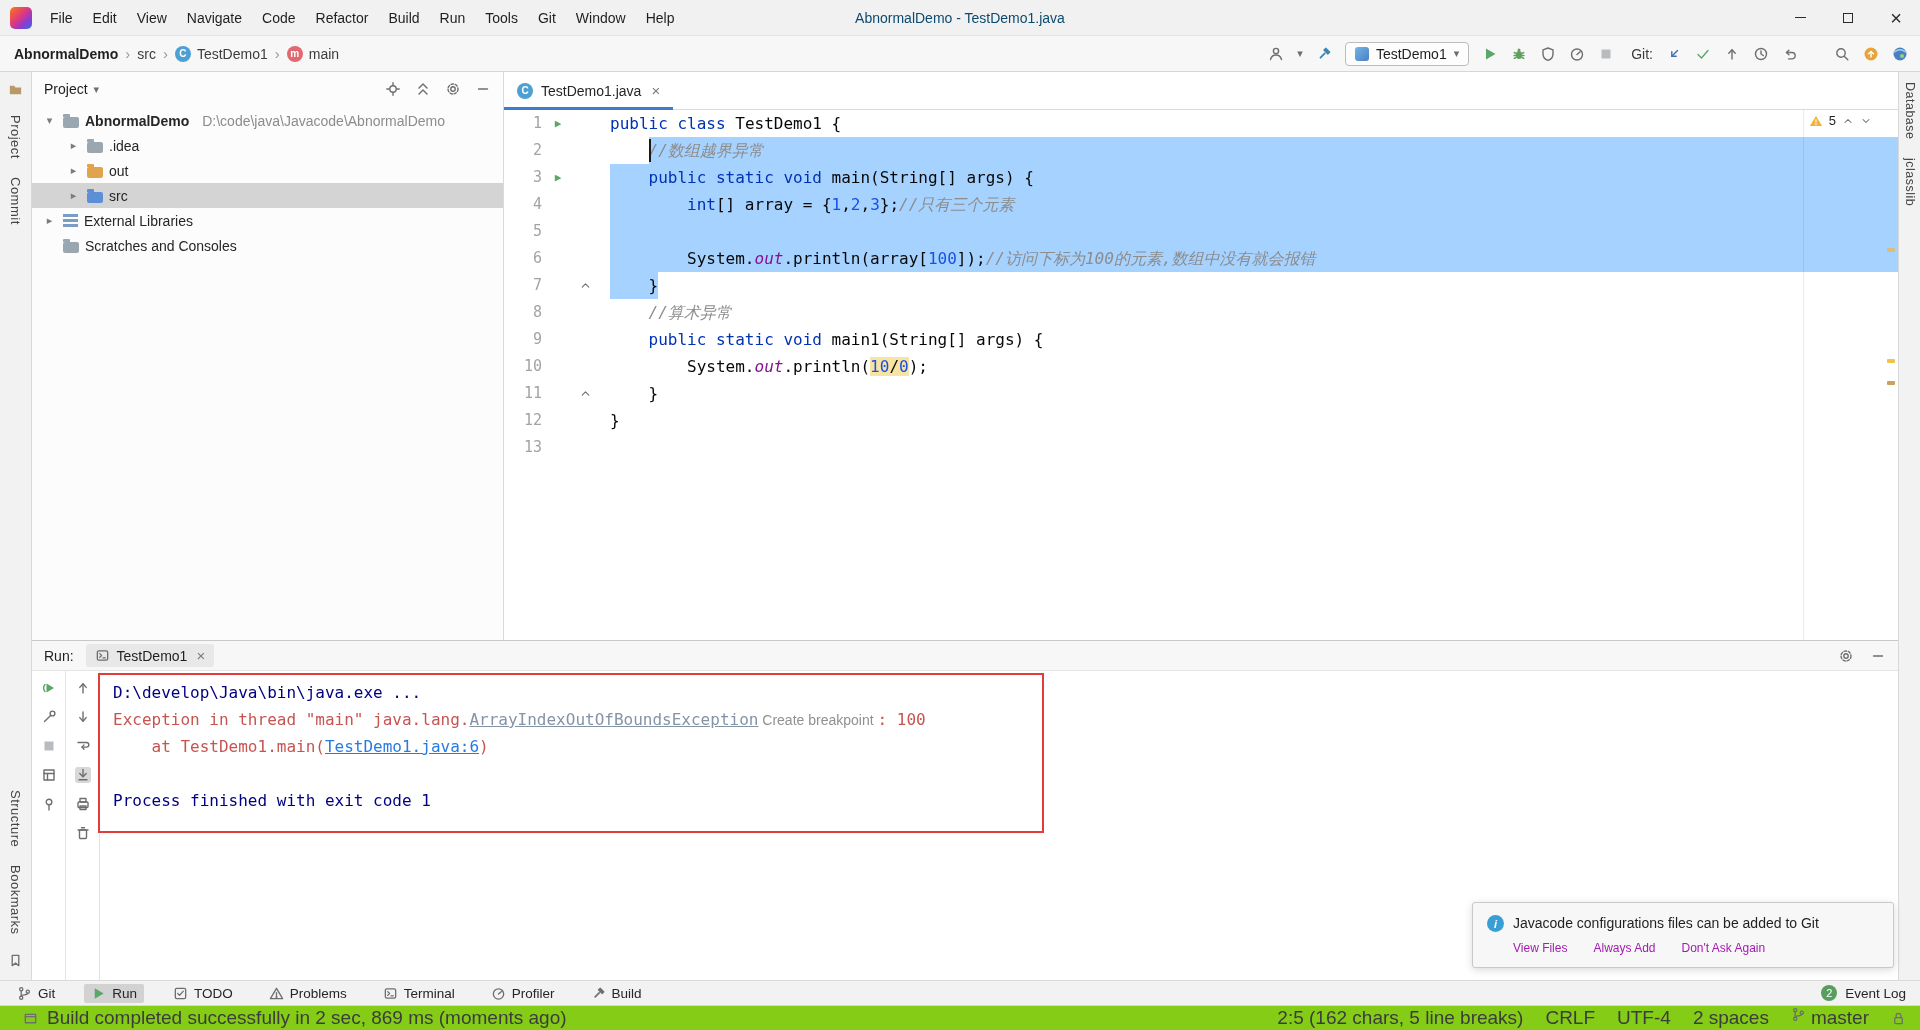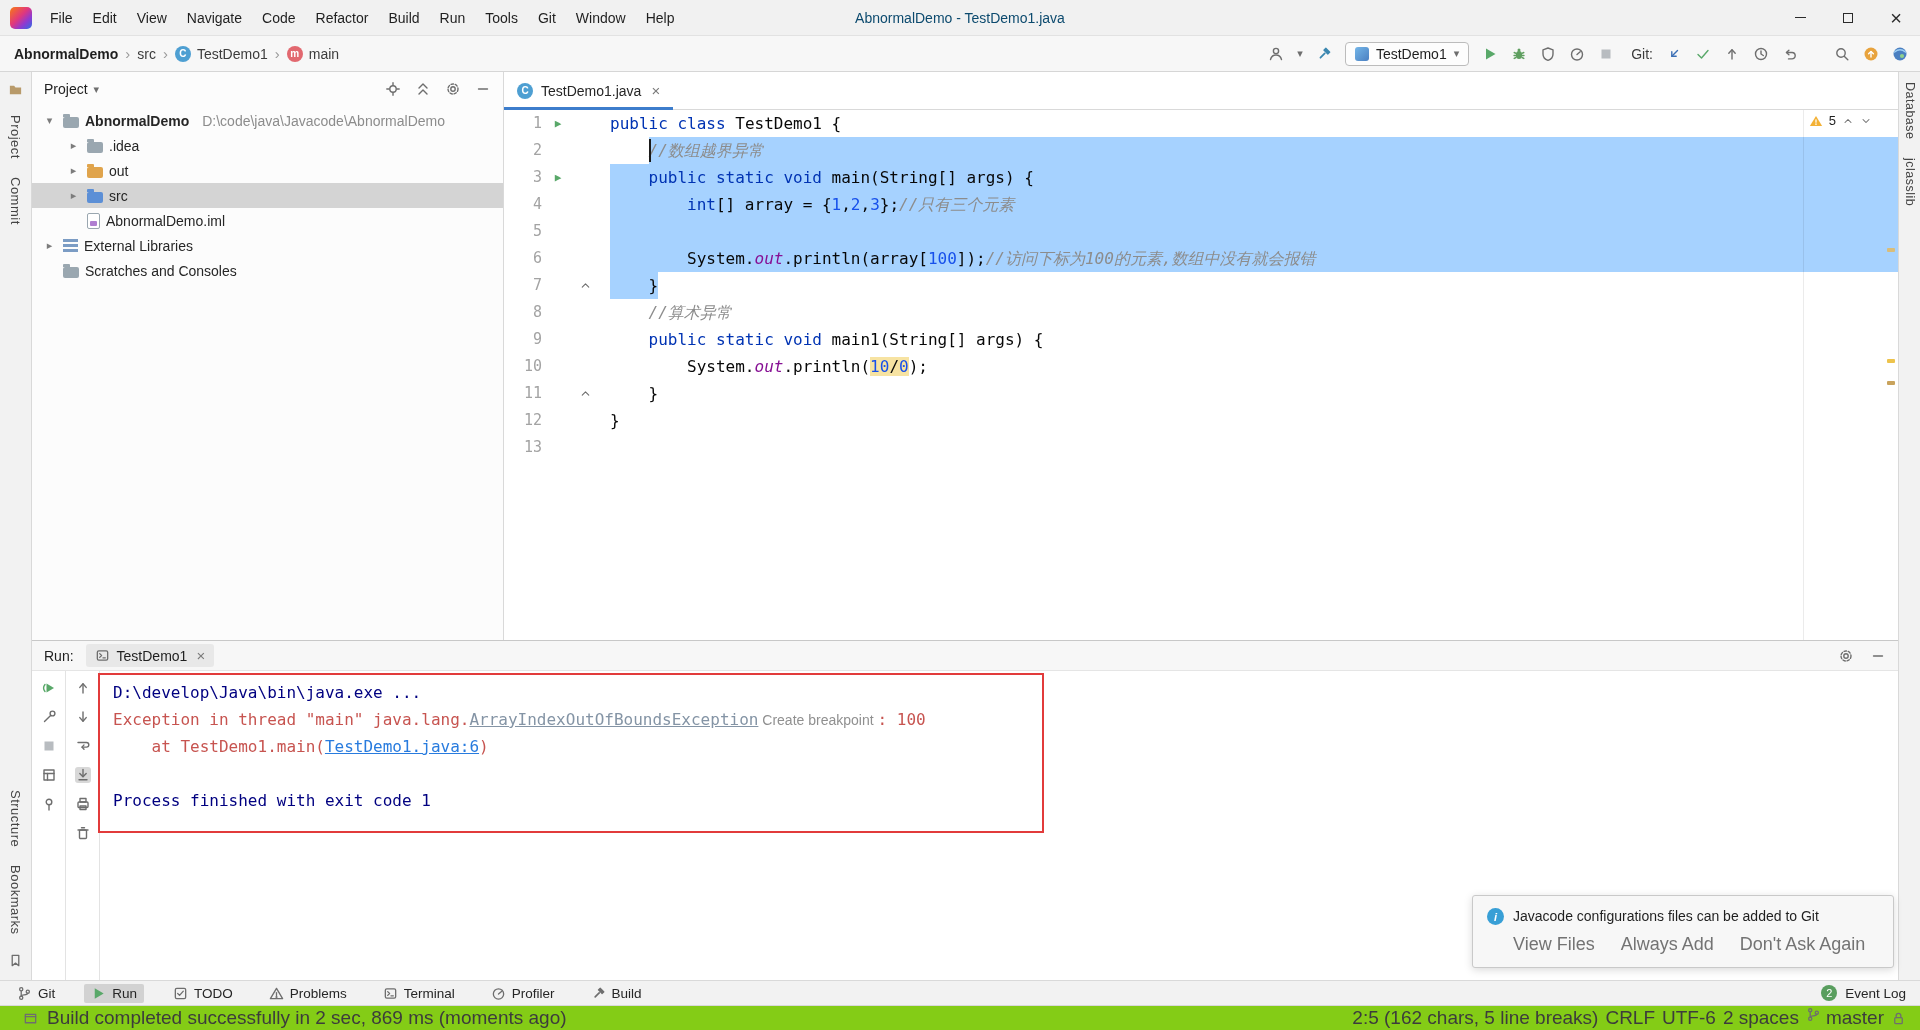--- a/index.html
+++ b/index.html
@@ -115,29 +115,29 @@
 .annotation-box{position:absolute;left:66px;top:2px;width:946px;height:160px;border:2px solid #e23b3b;pointer-events:none}
 
 
 .bottom-toolbar{flex:0 0 25px;background:#f2f2f2;border-top:1px solid #d9d9d9;display:flex;align-items:center;gap:22px;padding:0 14px 0 10px;font-size:13.5px;color:#262626}
 .tw-btn{display:flex;align-items:center;gap:6px;padding:2px 7px;border-radius:2px}
 .tw-btn.active{background:#d2d2d2}
 .bt-right{margin-left:auto;display:flex;align-items:center;gap:8px}
 .event-badge{width:16px;height:16px;border-radius:50%;background:#599e5e;color:#fff;font-size:11px;display:flex;align-items:center;justify-content:center}
 .statusbar{flex:0 0 25px;background:#84cc16;border-top:1px solid #d9d9d9;display:flex;align-items:center;padding:0 14px 0 23px;font-size:19px;color:#3c3c3c}
 .sb-left{display:flex;align-items:center;gap:9px}
-.sb-right{margin-left:auto;display:flex;align-items:center;gap:7px}
+.sb-right{margin-left:auto;display:flex;align-items:center;gap:22px}
 .branch{display:flex;align-items:flex-start;gap:5px}
 
 
 .notification{position:absolute;right:26px;bottom:62px;width:422px;background:#f7f7f7;border:1px solid #c9c9c9;border-radius:3px;box-shadow:0 2px 8px rgba(0,0,0,.15);padding:12px 14px 12px 14px}
 .notif-head{display:flex;align-items:flex-start;gap:9px;font-size:14px;color:#1f1f1f}
 .info-circle{width:17px;height:17px;border-radius:50%;background:#389fd6;color:#fff;font-size:11px;font-weight:bold;display:flex;align-items:center;justify-content:center;font-style:italic;flex:0 0 auto}
 .notif-actions{display:flex;gap:26px;margin:9px 0 0 26px}
-.notif-link{color:#737373;font-size:18px}
+.notif-link{color:#a21caf;font-size:12px}
 </style>
 </head>
 <body>
 
 <div class="app">
 
   <header class="titlebar">
     <div class="app-logo"></div>
     <nav class="menubar">
         <span class="menu-item">File</span>
@@ -377,25 +377,20 @@
               <div class="tree-row" style="padding-left: 34px;">
                 <span class="chev">▸</span>
                 <span class="ficon f-orange"></span>
                 <span class="tree-label">out</span>
               </div>
               <div class="tree-row selected" style="padding-left: 34px;">
                 <span class="chev">▸</span>
                 <span class="ficon f-blue"></span>
                 <span class="tree-label">src</span>
               </div>
-              <div class="tree-row" style="padding-left: 34px;">
-                <span class="chev"></span>
-                <span class="doc-icon"></span>
-                <span class="tree-label">AbnormalDemo.iml</span>
-              </div>
               <div class="tree-row" style="padding-left: 10px;">
                 <span class="chev">▸</span>
                 <span class="lib-icon"></span>
                 <span class="tree-label">External Libraries</span>
               </div>
               <div class="tree-row" style="padding-left: 10px;">
                 <span class="chev"></span>
                 <span class="ficon f-gray"></span>
                 <span class="tree-label">Scratches and Consoles</span>
               </div>
@@ -764,21 +759,21 @@
           <svg class="ic" width="15" height="15" viewBox="0 0 16 16">
             <rect x="2.5" y="3.5" width="11" height="9"></rect>
             <line x1="2.5" y1="6" x2="13.5" y2="6"></line>
           </svg>
         </span>
       <span>Build completed successfully in 2 sec, 869 ms (moments ago)</span>
     </div>
     <div class="sb-right">
       <span>2:5 (162 chars, 5 line breaks)</span>
       <span>CRLF</span>
-      <span>UTF-6</span>
+      <span>UTF-4</span>
       <span>2 spaces</span>
       <span class="branch">
         <span class="icon-wrap">
             <svg class="ic" width="15" height="15" viewBox="0 0 16 16">
               <circle cx="4.5" cy="3.5" r="1.7"></circle>
               <circle cx="4.5" cy="12.5" r="1.7"></circle>
               <circle cx="11.5" cy="6" r="1.7"></circle>
               <line x1="4.5" y1="5.2" x2="4.5" y2="10.8"></line>
               <path d="M11.5 7.7 C11.5 10.3 4.5 8.8 4.5 10.8"></path>
             </svg>

